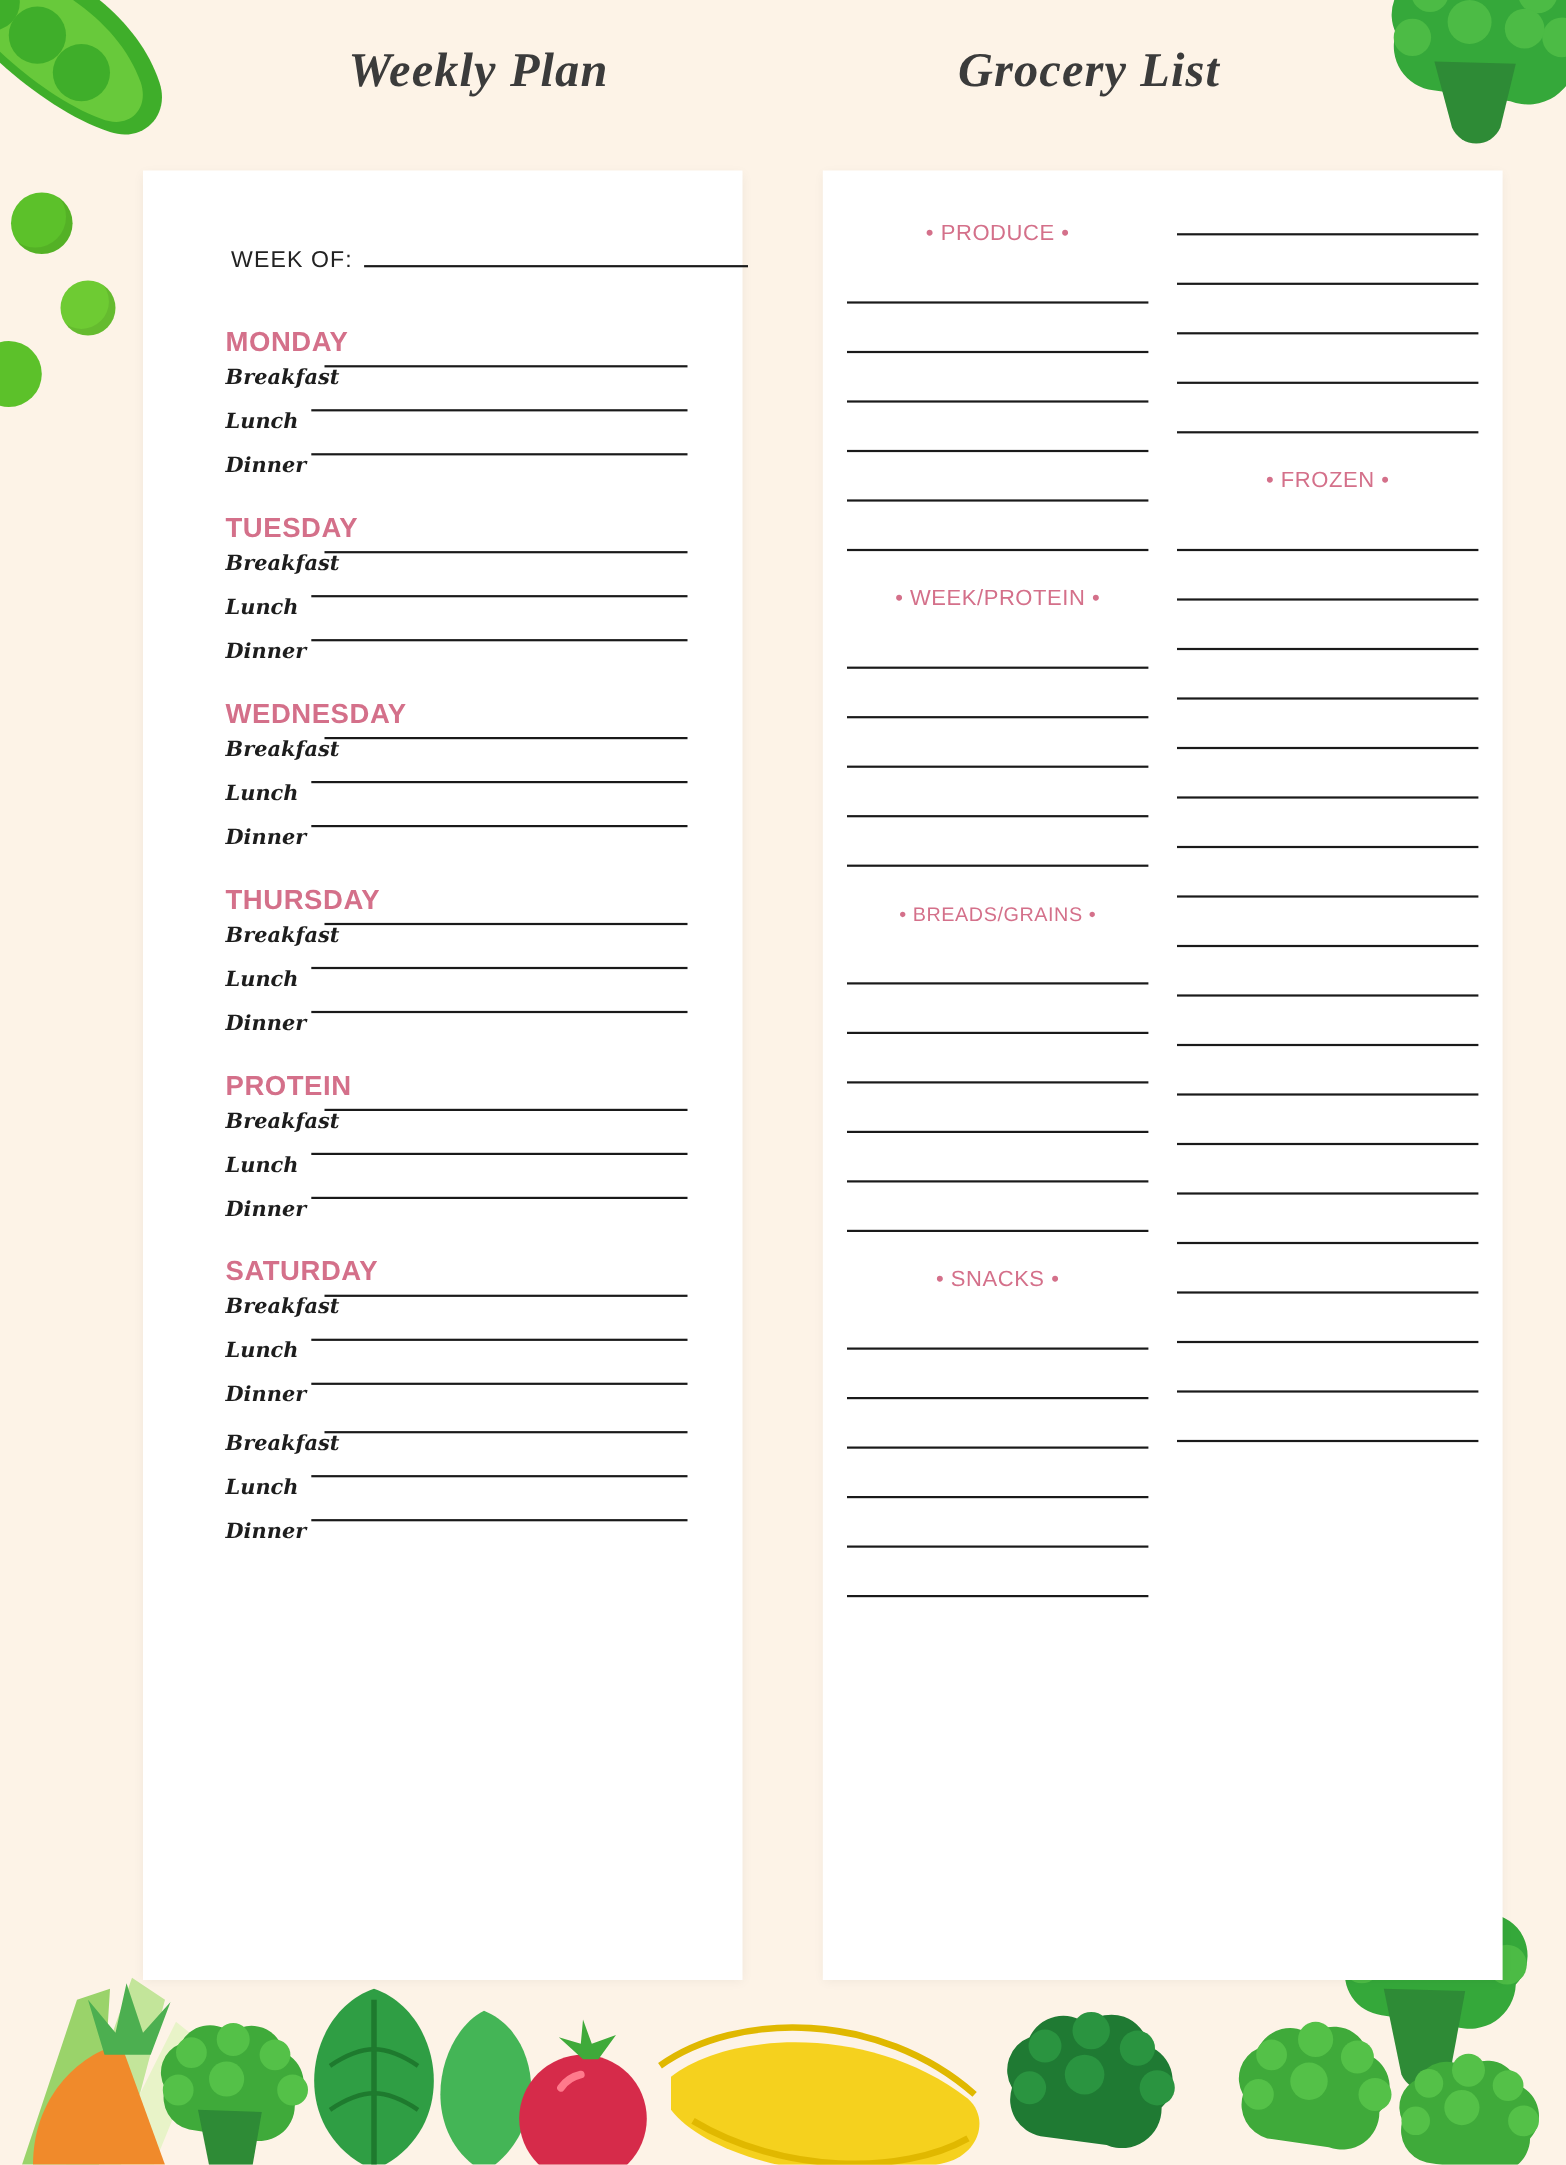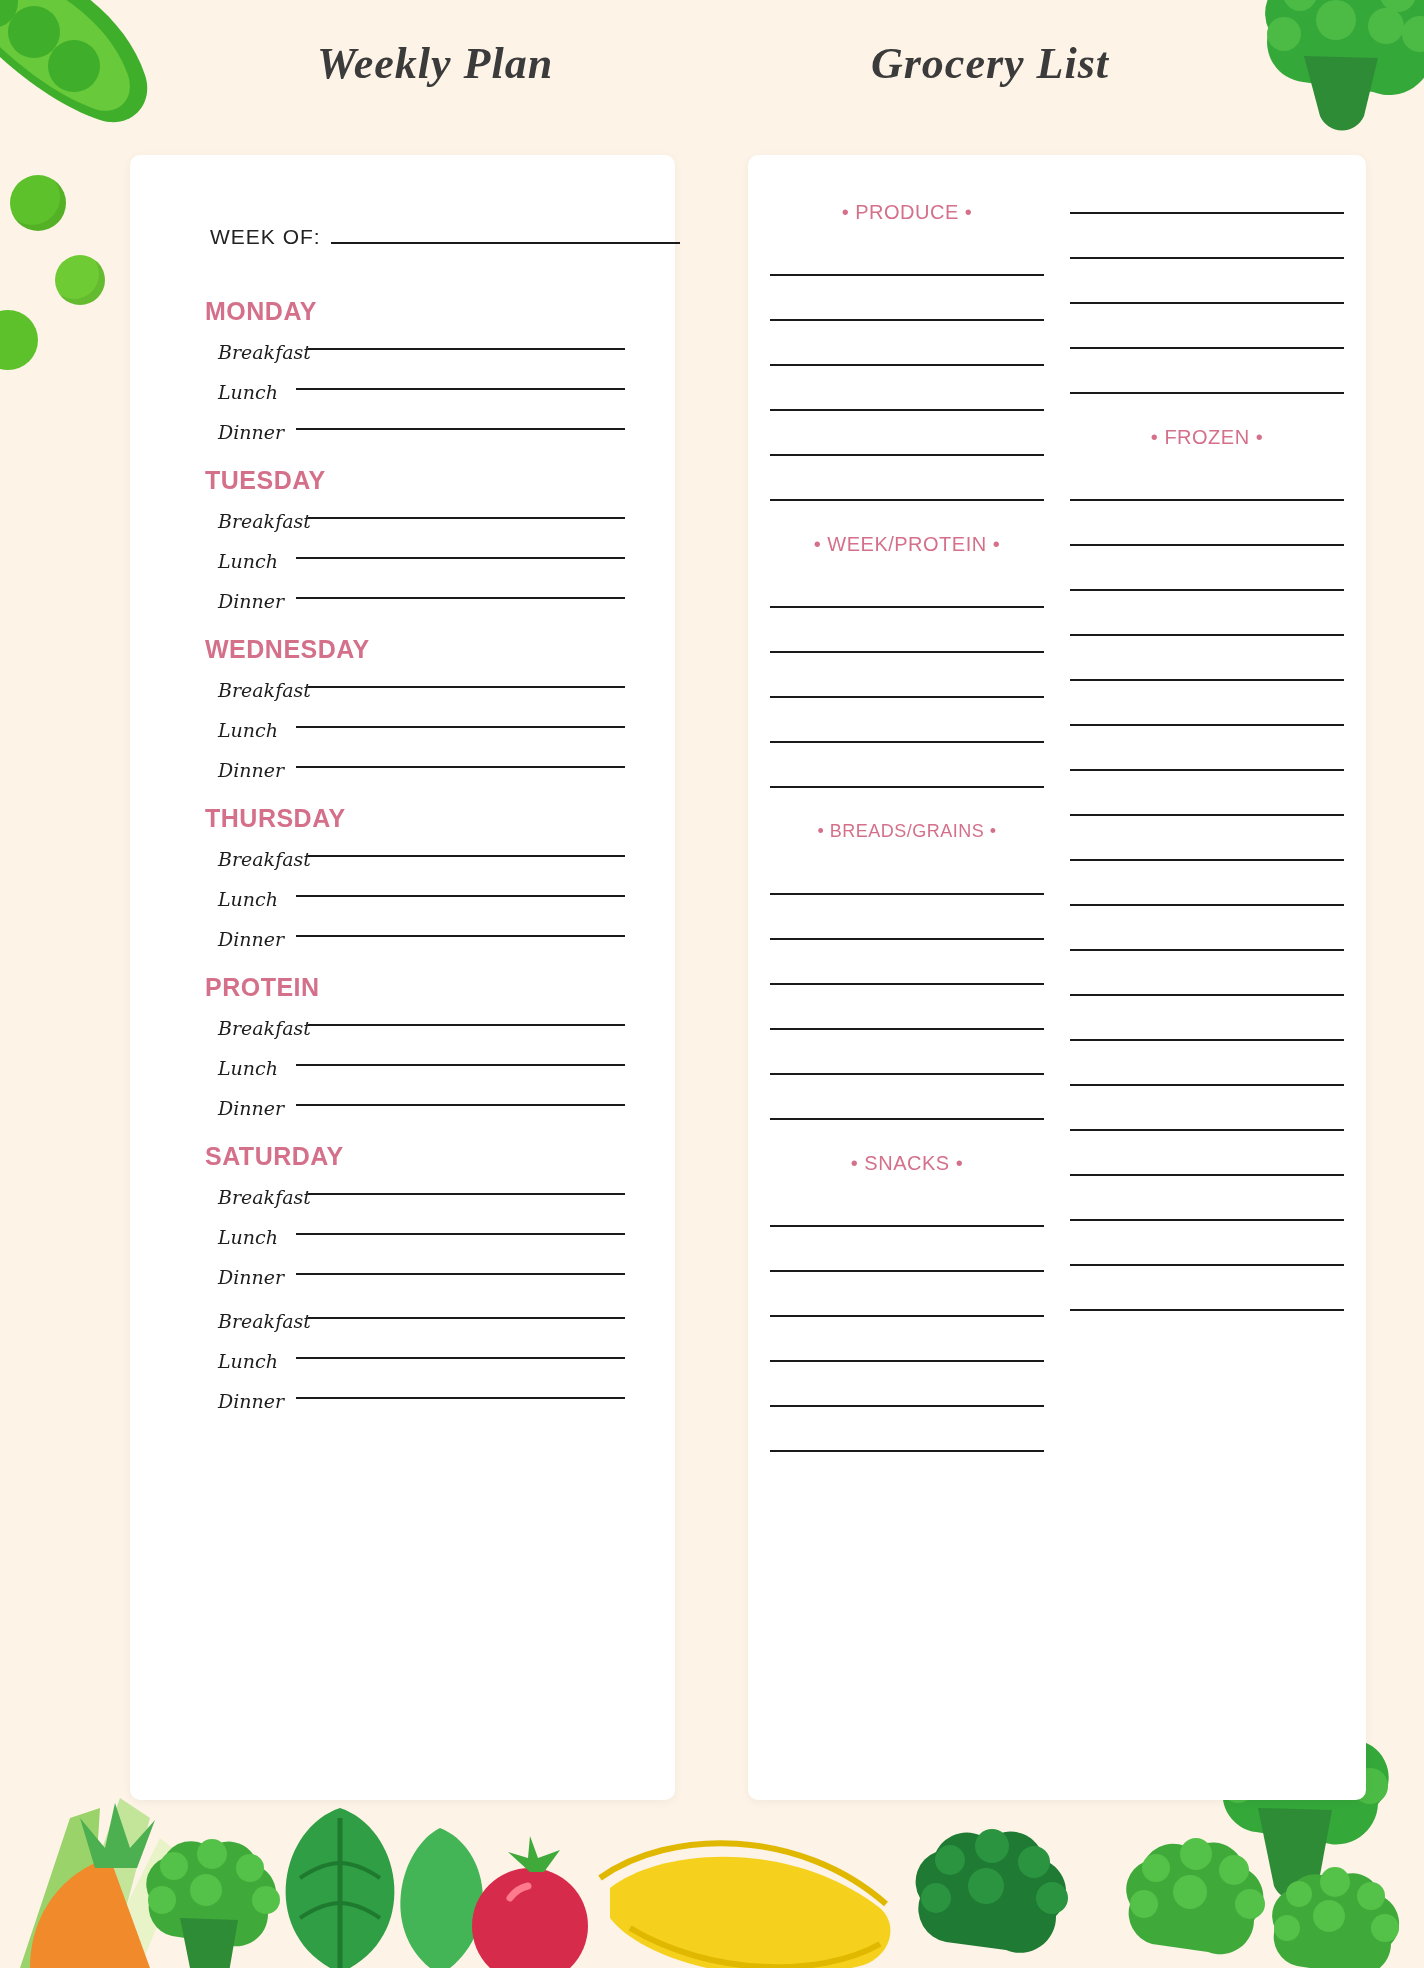--- a/index.html
+++ b/index.html
@@ -38,21 +38,21 @@
     font-size: 44px;
     letter-spacing: 1px;
   }
   #title-left  { top: 38px; left: 225px; width: 420px; text-align: center; }
   #title-right { top: 38px; left: 760px; width: 460px; text-align: center; }
 
   
   .card {
     position: absolute;
     background: #ffffff;
-    border-radius: 10px;
+    border-radius: 0;
     box-shadow: 0 2px 10px rgba(0,0,0,.05);
   }
   #card-left  { top: 155px; left: 130px;  width: 545px; height: 1645px; }
   #card-right { top: 155px; left: 748px;  width: 618px; height: 1645px; }
 
   
   .weekof {
     position: absolute;
     top: 70px;
     left: 80px;
@@ -80,23 +80,24 @@
   .day { margin-bottom: 4px; }
   .day-name {
     font-size: 25px;
     font-weight: bold;
     color: #d4708a;
     letter-spacing: .5px;
     margin: 14px 0 6px 35px;
   }
   .meal-row {
     display: flex;
-    align-items: center;
+    align-items: flex-start;
     height: 40px;
-    margin-left: 48px;
+    margin-left: 35px;
+    font-weight: bold;
   }
   .meal-label {
     font-family: "DejaVu Serif", serif;
     font-style: italic;
     font-size: 19px;
     color: #1d1d1d;
     width: 78px;
     flex: none;
   }
   .meal-row.breakfast .meal-label { width: 90px; }

